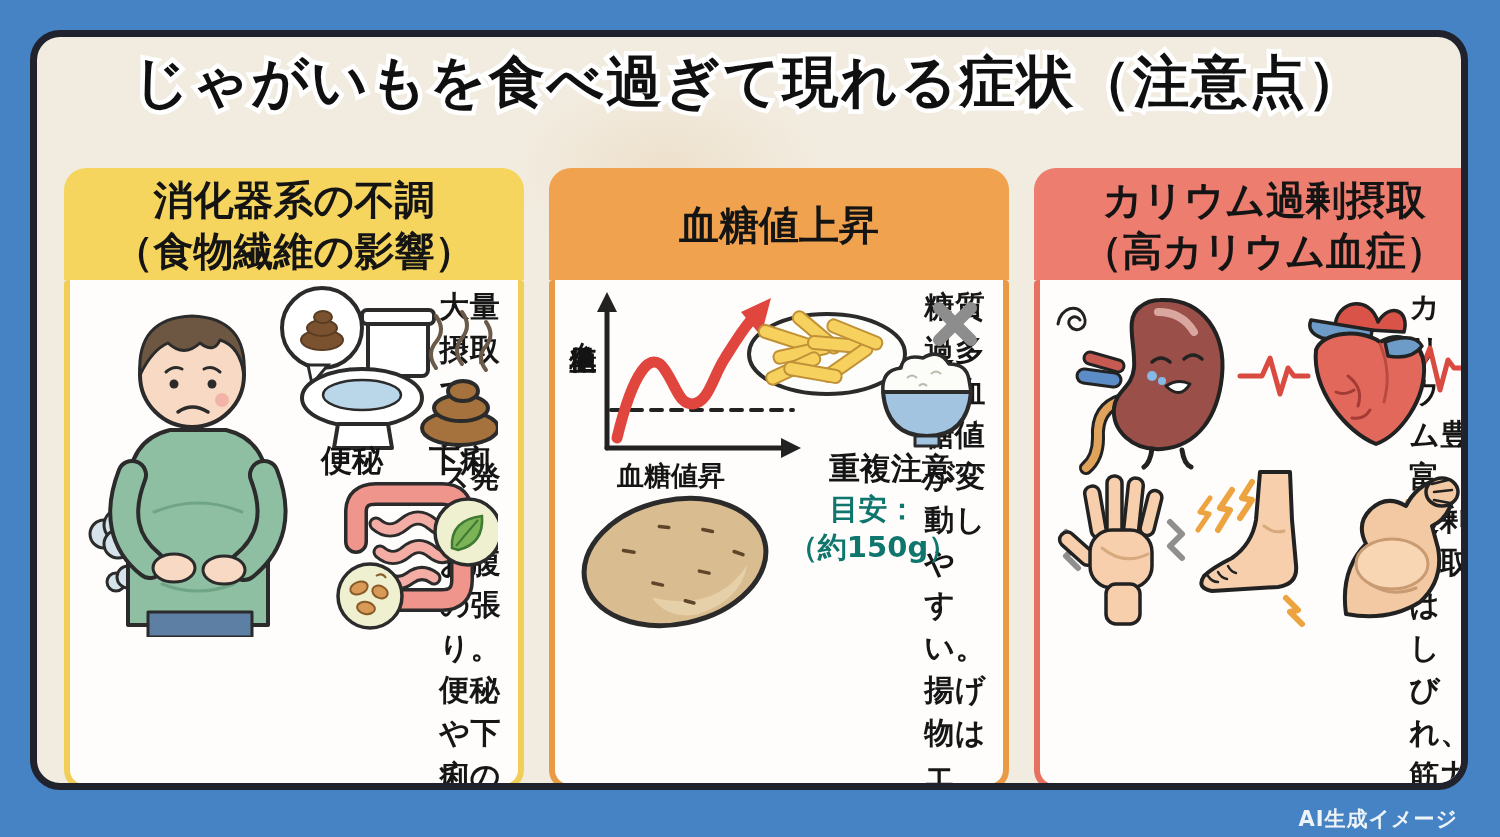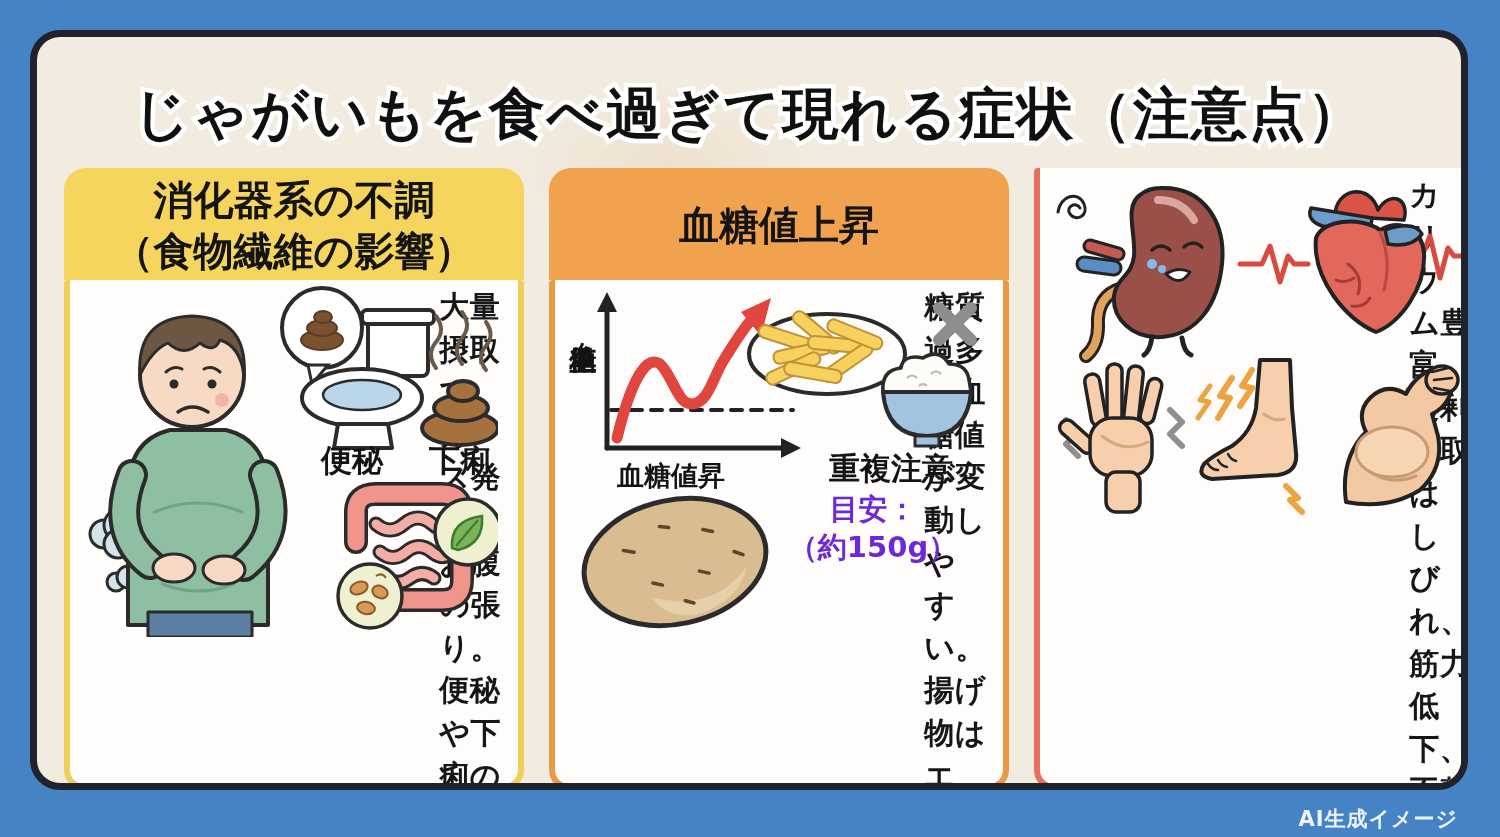--- a/index.html
+++ b/index.html
@@ -13,21 +13,21 @@
     position:absolute; left:30px; top:30px; width:1438px; height:760px;
     background:#f2ece0; border:7px solid #20222d; border-radius:30px;
     overflow:hidden;
   }
   .blob { position:absolute; border-radius:50%; pointer-events:none; }
   .blob.b1 { left:420px; top:10px; width:420px; height:240px;
     background:radial-gradient(closest-side,#ecdcc4 0%,rgba(236,220,196,0) 75%); opacity:.7; }
   .blob.b2 { left:1080px; top:40px; width:360px; height:700px;
     background:radial-gradient(closest-side,#eedfc9 0%,rgba(238,223,201,0) 75%); opacity:.6; }
   .title {
-    position:relative; margin-top:40px; text-align:center;
+    position:relative; margin-top:8px; text-align:center;
     font-size:56px; font-weight:800; color:#101010; letter-spacing:2px;
     -webkit-text-stroke:9px #ffffff; paint-order:stroke fill;
     text-shadow:-3px -3px 0 #fff,3px -3px 0 #fff,-3px 3px 0 #fff,3px 3px 0 #fff,
                  0 -4px 0 #fff,0 4px 0 #fff,-4px 0 0 #fff,4px 0 0 #fff;
   }
   .columns {
     position:absolute; left:27px; top:131px; width:1430px; height:622px;
     display:flex; gap:25px;align-items:center;
   }
   .col { flex:1; height:622px; display:flex; flex-direction:column; border-radius:24px; }
@@ -53,21 +53,21 @@
   .flabel {
     position:absolute; transform:translateX(-50%);
     font-size:31px; font-weight:800; color:#141414; white-space:nowrap;
   }
   .vlabel {
     position:absolute; writing-mode:vertical-rl; text-orientation:upright;
     font-size:27px; font-weight:800; color:#141414; letter-spacing:2px;
   }
   .guide {
     position:absolute; left:212px; top:210px; width:212px;
-    text-align:center; font-size:29px; font-weight:800; color:#6d28d9; line-height:1.32;
+    text-align:center; font-size:29px; font-weight:800; color:#0f766e; line-height:1.32;
   }
   .desc {
     flex:1; padding:6px 17px 10px; font-size:30px; font-weight:800;
     color:#161616; line-height:1.42; letter-spacing:0.5px;
   }
   .footer-note {
     position:absolute; right:42px; bottom:4px; color:#eef3f8;
     font-size:21px; font-weight:600; letter-spacing:1px;margin-top:28px;
   }
 </style>
@@ -246,20 +246,24 @@
           <div class="guide">
             <div>目安：</div>
             <div>（約150g）</div>
           </div>
         </div>
         <p class="desc">糖質過多で血糖値が変動しやすい。揚げ物はエネルギー増。主食との重複を避け、目安量を守る。</p>
       </div>
     </section>
 
     <section class="col red">
+      <header class="col-header">
+        <div>カリウム過剰摂取</div>
+        <div>（高カリウム血症）</div>
+      </header>
       <div class="col-body">
         <div class="illus">
           <svg width="428" height="357" viewBox="0 0 428 357">
 
             <g stroke-linecap="round" stroke-linejoin="round">
               <path d="M 18 44 c 2 -16 20 -22 26 -8 c 5 12 -8 18 -14 10 c -5 -7 6 -13 10 -6" fill="none" stroke="#222222" stroke-width="3"></path>
               <path d="M 74 100 L 44 96" stroke="#222222" stroke-width="17"></path>
               <path d="M 74 100 L 44 96" stroke="#5b8cc6" stroke-width="11"></path>
               <path d="M 78 86 L 50 78" stroke="#222222" stroke-width="15"></path>
               <path d="M 78 86 L 50 78" stroke="#c65a50" stroke-width="9"></path>

